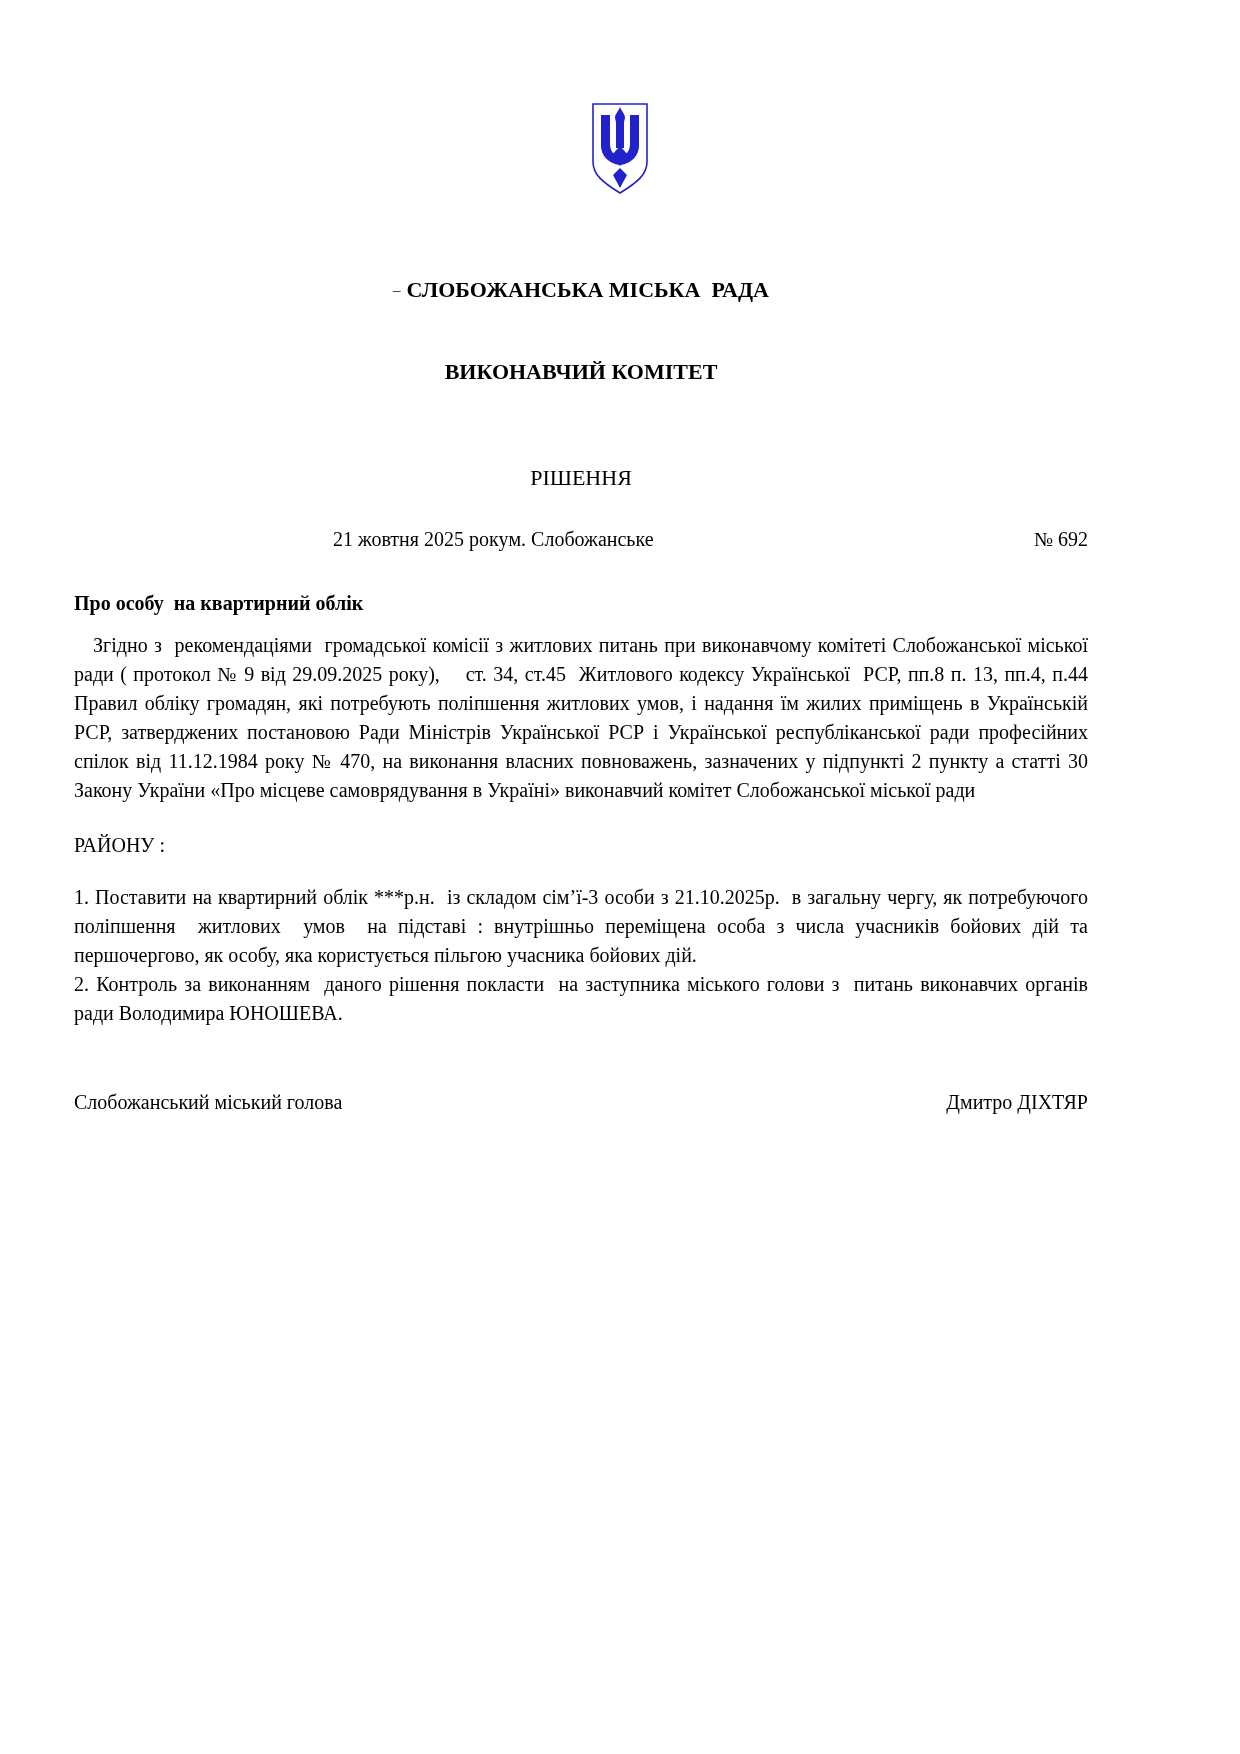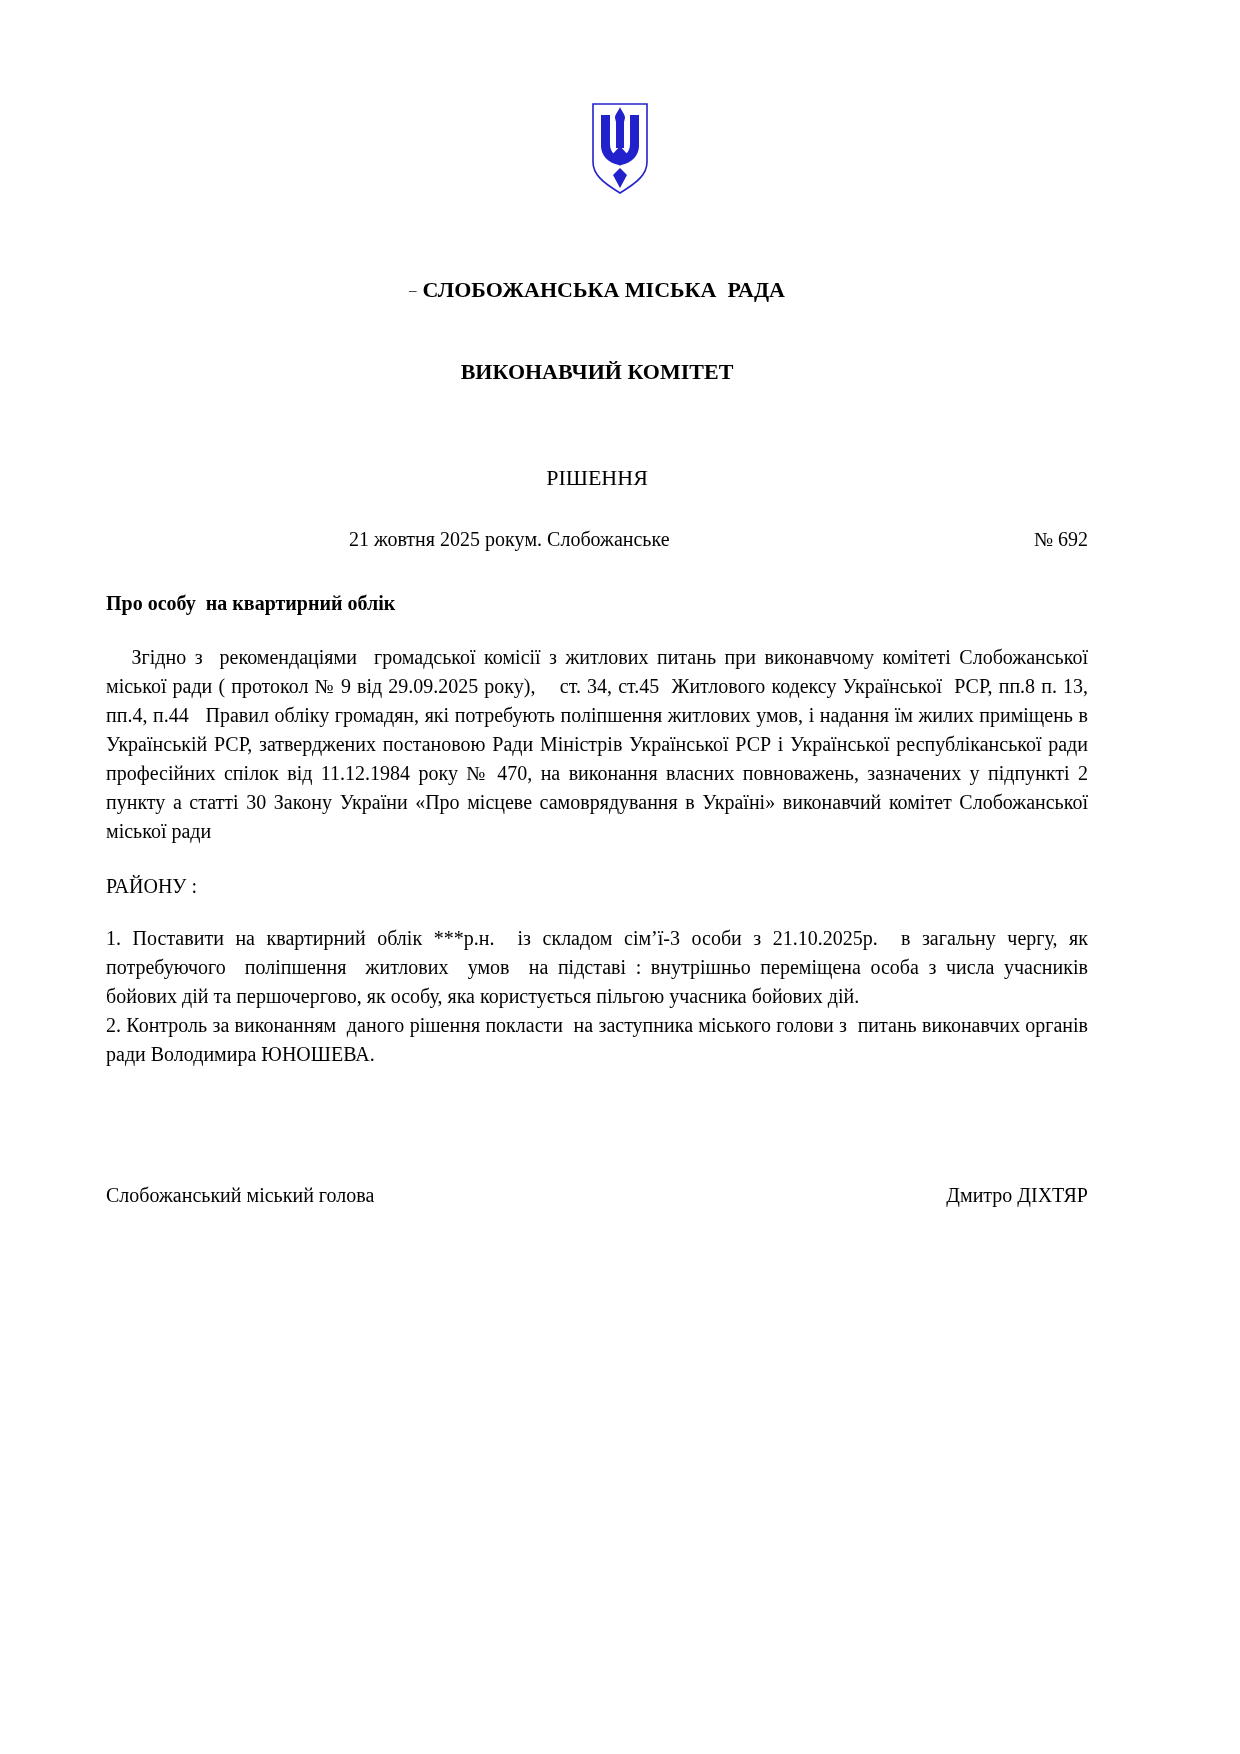--- a/index.html
+++ b/index.html
@@ -10,21 +10,21 @@
   .page {
     position: relative;
     width: 1240px;
     height: 1754px;
     background: #ffffff;
     font-family: "Liberation Serif", "DejaVu Serif", serif;
     color: #000000;
     overflow: hidden;
   }
   .content {
-    padding: 0 152px 0 106px;
+    padding: 0 152px 0 74px;
   }
   .emblem {
     width: 64px;
     height: 94px;
     margin: 102px auto 0 auto;
   }
   .emblem svg { display: block; width: 100%; height: 100%; }
   .org-header {
     text-align: center;
     font-weight: bold;
@@ -58,21 +58,21 @@
   .meta-place { text-align: center; }
   .meta-number { text-align: right; }
   .subject {
     margin-top: 40px;
     font-size: 20px;
     font-weight: bold;
     line-height: 24px;
     white-space: pre-wrap;
   }
   .preamble {
-    margin-top: 28px;
+    margin-top: 16px;
     font-size: 20px;
     line-height: 29px;
     text-align: justify;
     white-space: pre-wrap;
   }
   .resolved-word {
     margin-top: 28px;
     font-size: 20px;
     line-height: 24px;
   }
@@ -82,21 +82,21 @@
   .item {
     font-size: 20px;
     line-height: 29px;
     text-align: justify;
     white-space: pre-wrap;
   }
   .signature-row {
     display: flex;
     justify-content: space-between;
     align-items: baseline;
-    margin-top: 114px;
+    margin-top: 62px;
     font-size: 20px;
     line-height: 24px;
   }
 </style>
 </head>
 <body>
 
 <div class="page">
 
   <div class="emblem">

